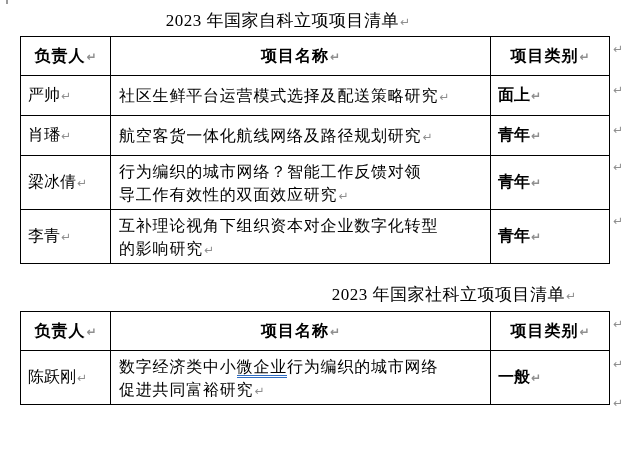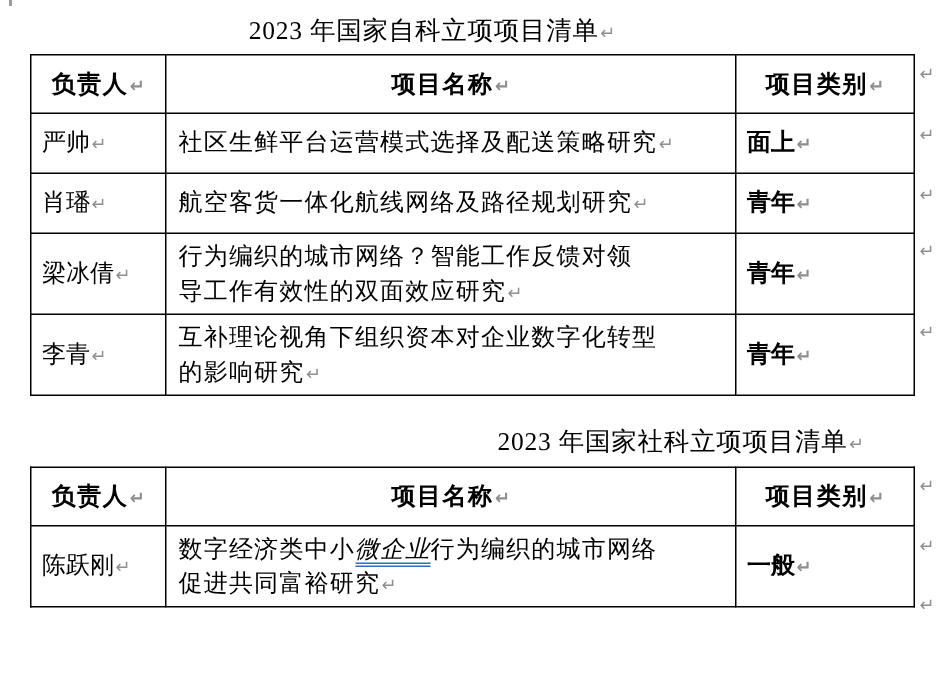--- a/index.html
+++ b/index.html
@@ -18,21 +18,21 @@
   th,td{border:1px solid #000;padding:0;vertical-align:middle;font-size:16px;font-weight:normal;overflow:hidden;}
   th{font-weight:bold;text-align:center;letter-spacing:1px;}
   tr.h39{height:39px;}tr.h40{height:40px;}tr.h54{height:54px;}
   .c-name{padding-left:7px;}
   .c-proj{padding-left:8px;padding-right:2px;}
   .c-cat{padding-left:7px;font-weight:bold;}
   .ptext{white-space:pre-line;line-height:23px;letter-spacing:0.8px;}
   .pmark,.re{color:#8f8f8f;font-size:12px;font-family:"DejaVu Sans",sans-serif;letter-spacing:0;}
   .pmark{margin-left:1px;}
   .re{position:absolute;left:613px;}
-  .gu{border-bottom:3px double #2f6cc1;font-style:italic;}
+  .gu{border-bottom:3px double #2f6cc1;}
 </style>
 </head>
 <body>
 
 <div class="page">
   <span class="stray"></span>
 
   <div class="doc-title" id="title1"><span>2023 年国家自科立项项目清单</span><span class="pmark">↵</span></div>
 
   <table id="table1">

